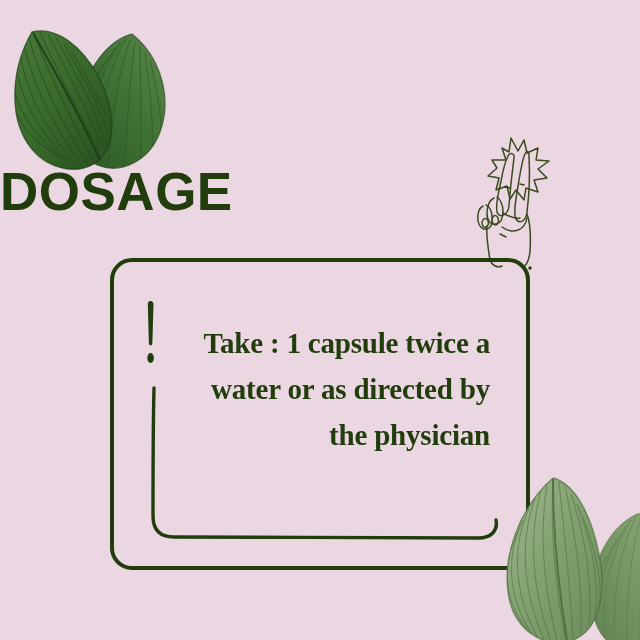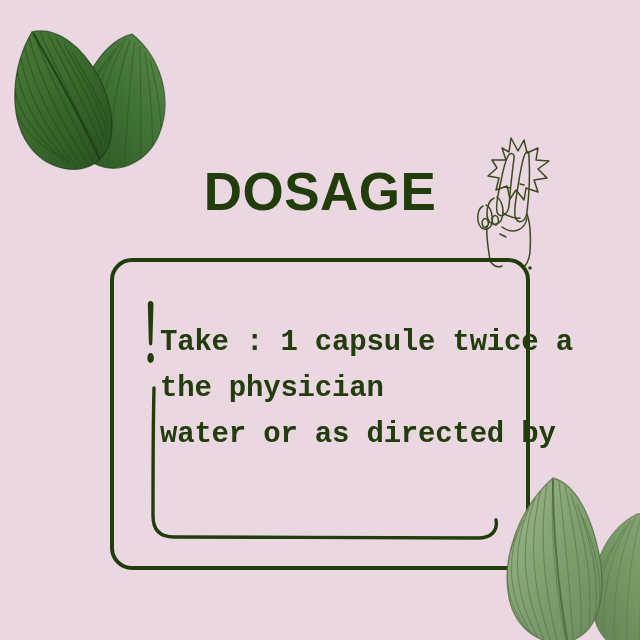--- a/index.html
+++ b/index.html
@@ -33,21 +33,20 @@
     height: 175px;
     pointer-events: none;
   }
 
   
   .title {
     position: absolute;
     left: 0;
     top: 163px;
     width: 640px;
-    text-align: center;
     font-size: 53px;
     line-height: 58px;
     font-weight: 900;
     letter-spacing: 0.5px;
     color: #223d0c;
     font-family: "Liberation Sans", sans-serif;
     -webkit-font-smoothing: antialiased;
   }
 
   
@@ -90,27 +89,27 @@
     height: 142px;
     pointer-events: none;
   }
 
   
   .body-text {
     position: absolute;
     left: 160px;
     top: 320px;
     width: 330px;
-    text-align: left;
+    text-align: right;
     color: #223d0c;
     font-size: 29px;
     line-height: 46px;
     font-weight: 800;
     letter-spacing: -0.2px;
-    font-family: Liberation Mono, monospace;
+    font-family: Liberation Serif, serif;
   }
   .body-text .line { display: block; white-space: nowrap; }
 </style>
 </head>
 <body>
 
 <div id="poster">
 
   <svg class="leaf-cluster-tl" viewBox="0 0 190 172">
     <defs>
@@ -211,22 +210,22 @@
 
   <svg class="excl-svg" viewBox="0 0 22 78">
     <g fill="#223d0c">
       <path d="M8.4,3 C10.2,3 11.6,4.3 11.5,6.2 L10.4,44 C10.35,46.4 9.6,47.6 8.6,47.6 C7.6,47.6 6.9,46.4 6.85,44 L5.8,6.2 C5.7,4.3 6.7,3 8.4,3 Z"></path>
       <ellipse cx="8.6" cy="60" rx="3.3" ry="5.1"></ellipse>
     </g>
   </svg>
 
   <div class="body-text">
     <span class="line">Take : 1 capsule twice a</span>
+    <span class="line">water or as directed by</span>
     <span class="line">the physician</span>
-    <span class="line">water or as directed by</span>
   </div>
 
   <svg class="leaf-cluster-br" viewBox="0 0 160 175">
     <defs>
       <linearGradient id="lfC" x1="0" y1="0" x2="1" y2="1">
         <stop offset="0%" stop-color="#9db88c"></stop>
         <stop offset="50%" stop-color="#80a06f"></stop>
         <stop offset="100%" stop-color="#6b8b5c"></stop>
       </linearGradient>
       <linearGradient id="lfD" x1="1" y1="0" x2="0" y2="1">

